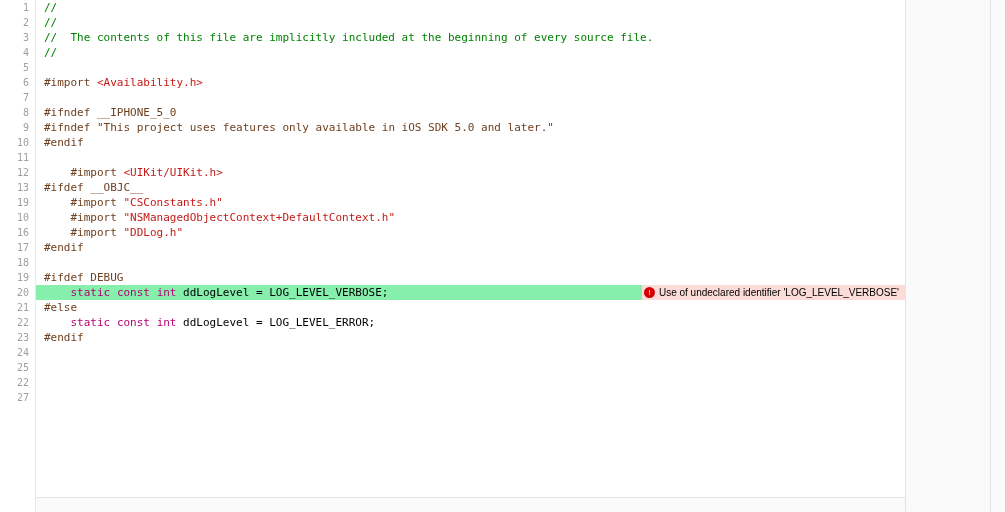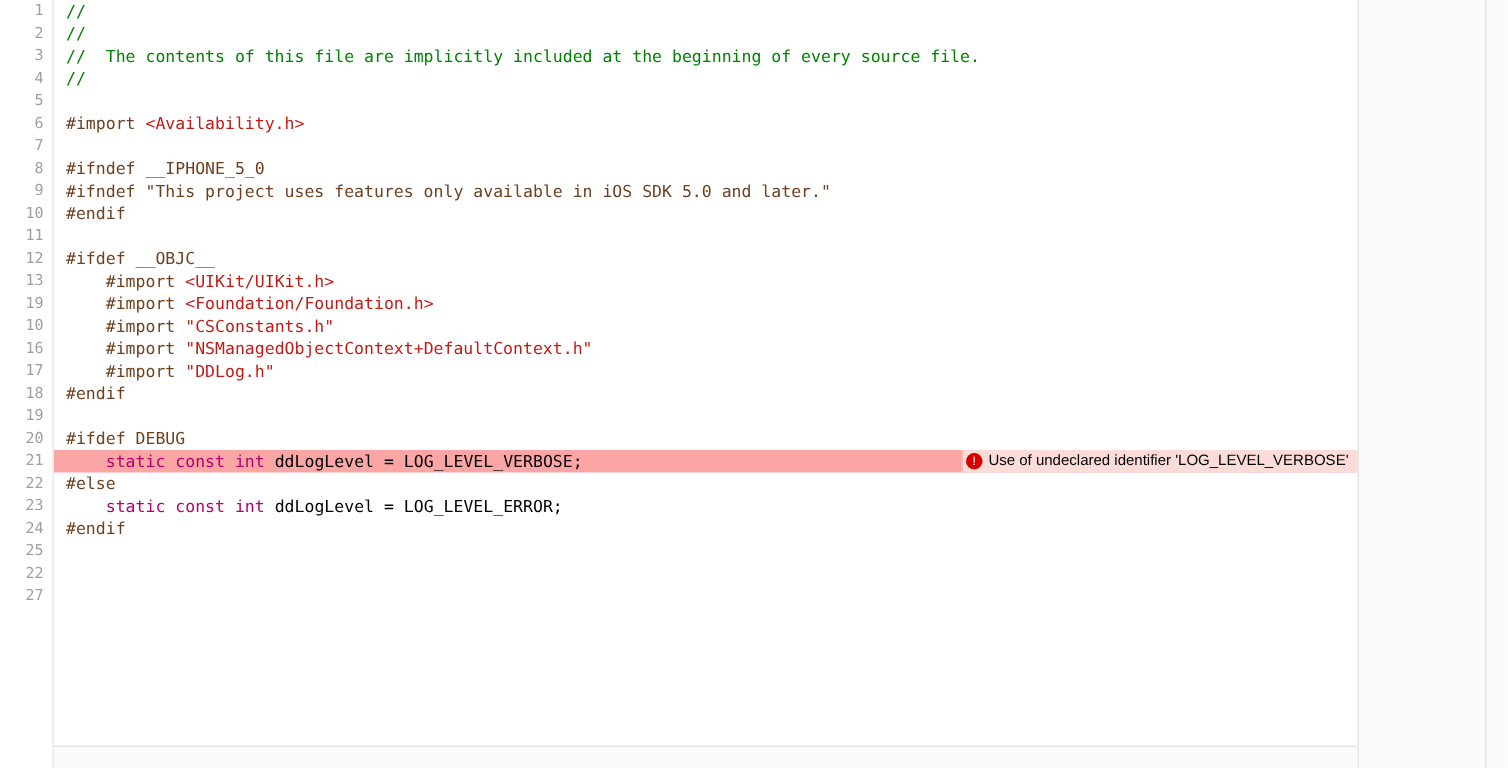--- a/index.html
+++ b/index.html
@@ -5,21 +5,21 @@
   * { margin: 0; padding: 0; box-sizing: border-box; }
   html, body { width: 1005px; height: 512px; overflow: hidden; background: #fff; }
   body { font-family: Menlo, Monaco, Consolas, monospace; font-size: 11px; line-height: 15px; }
 
   .editor { position: relative; display: flex; width: 905px; height: 100%; }
   .gutter { width: 36px; min-width: 36px; background: #fff; border-right: 1px solid #e8e8e8; position: relative; }
   .gline { height: 15px; text-align: right; padding-right: 6px; color: #a0a0a0; font-size: 10px; position: relative; }
 
   .code { flex: 1; position: relative; }
   .cline { height: 15px; white-space: pre; padding-left: 8px; position: relative; }
-  .cline.errline { background: #fca5a5; }
+  .cline.errline { background: #86efac; }
 
   .c-comment { color: #008200; }
   .c-keyword { color: #B40072; }
   .c-pre { color: #6f4020; margin-top: 24px; }
   .c-preid { color: #6f4020; }
   .c-string { color: #c41a16; text-align: center; }
   .c-type { color: #B40072; }
   .c-plain { color: #000; }
 
   .err-badge { position: absolute; right: 0; top: 0; height: 15px; display: flex; align-items: center; background: #fcdcd9; border-left: 1px solid #f3b7b1; padding: 0 6px 0 2px; gap: 4px; }
@@ -69,23 +69,22 @@
       <div class="cline"><span class="c-comment">//</span></div>
       <div class="cline"><span class="c-comment">//  The contents of this file are implicitly included at the beginning of every source file.</span></div>
       <div class="cline"><span class="c-comment">//</span></div>
       <div class="cline"></div>
       <div class="cline"><span class="c-pre">#import </span><span class="c-string">&lt;Availability.h&gt;</span></div>
       <div class="cline"></div>
       <div class="cline"><span class="c-pre">#ifndef </span><span class="c-preid">__IPHONE_5_0</span></div>
       <div class="cline"><span class="c-pre">#ifndef </span><span class="c-preid">"This project uses features only available in iOS SDK 5.0 and later."</span></div>
       <div class="cline"><span class="c-pre">#endif</span></div>
       <div class="cline"></div>
+      <div class="cline"><span class="c-plain">    </span><span class="c-pre">#import </span><span class="c-string">&lt;UIKit/UIKit.h&gt;</span></div>
       <div class="cline"><span class="c-pre">#ifdef </span><span class="c-preid">__OBJC__</span></div>
-      <div class="cline"><span class="c-plain">    </span><span class="c-pre">#import </span><span class="c-string">&lt;UIKit/UIKit.h&gt;</span></div>
-      <div class="cline"><span class="c-plain">    </span><span class="c-pre">#import </span><span class="c-string">&lt;Foundation/Foundation.h&gt;</span></div>
       <div class="cline"><span class="c-plain">    </span><span class="c-pre">#import </span><span class="c-string">"CSConstants.h"</span></div>
       <div class="cline"><span class="c-plain">    </span><span class="c-pre">#import </span><span class="c-string">"NSManagedObjectContext+DefaultContext.h"</span></div>
       <div class="cline"><span class="c-plain">    </span><span class="c-pre">#import </span><span class="c-string">"DDLog.h"</span></div>
       <div class="cline"><span class="c-pre">#endif</span></div>
       <div class="cline"></div>
       <div class="cline"><span class="c-pre">#ifdef </span><span class="c-preid">DEBUG</span></div>
       <div class="cline errline"><span class="c-plain">    </span><span class="c-keyword">static</span><span class="c-plain"> </span><span class="c-keyword">const</span><span class="c-plain"> </span><span class="c-type">int</span><span class="c-plain"> ddLogLevel = LOG_LEVEL_VERBOSE;</span><div class="err-badge"><span class="dot">!</span><span class="msg">Use of undeclared identifier 'LOG_LEVEL_VERBOSE'</span></div></div>
       <div class="cline"><span class="c-pre">#else</span></div>
       <div class="cline"><span class="c-plain">    </span><span class="c-keyword">static</span><span class="c-plain"> </span><span class="c-keyword">const</span><span class="c-plain"> </span><span class="c-type">int</span><span class="c-plain"> ddLogLevel = LOG_LEVEL_ERROR;</span></div>
       <div class="cline"><span class="c-pre">#endif</span></div>

